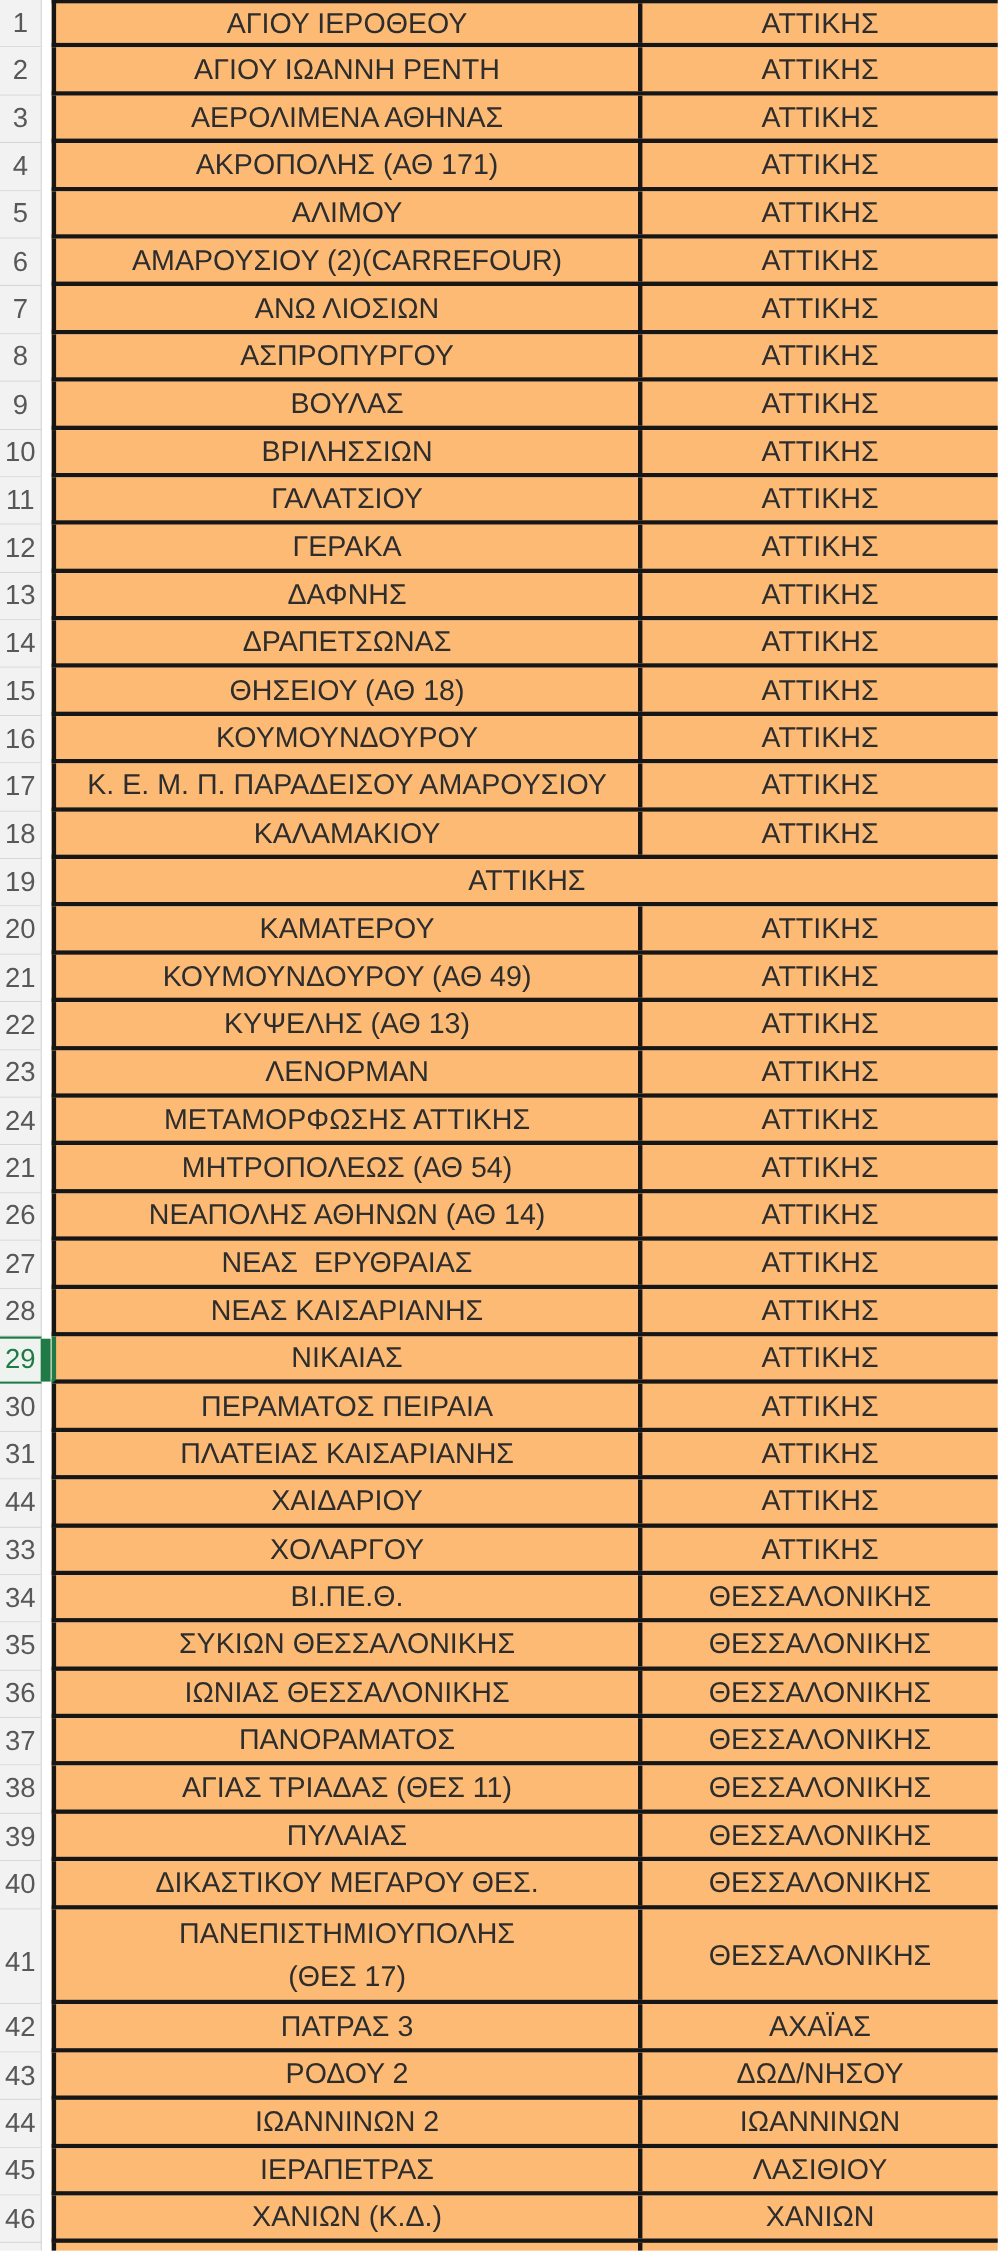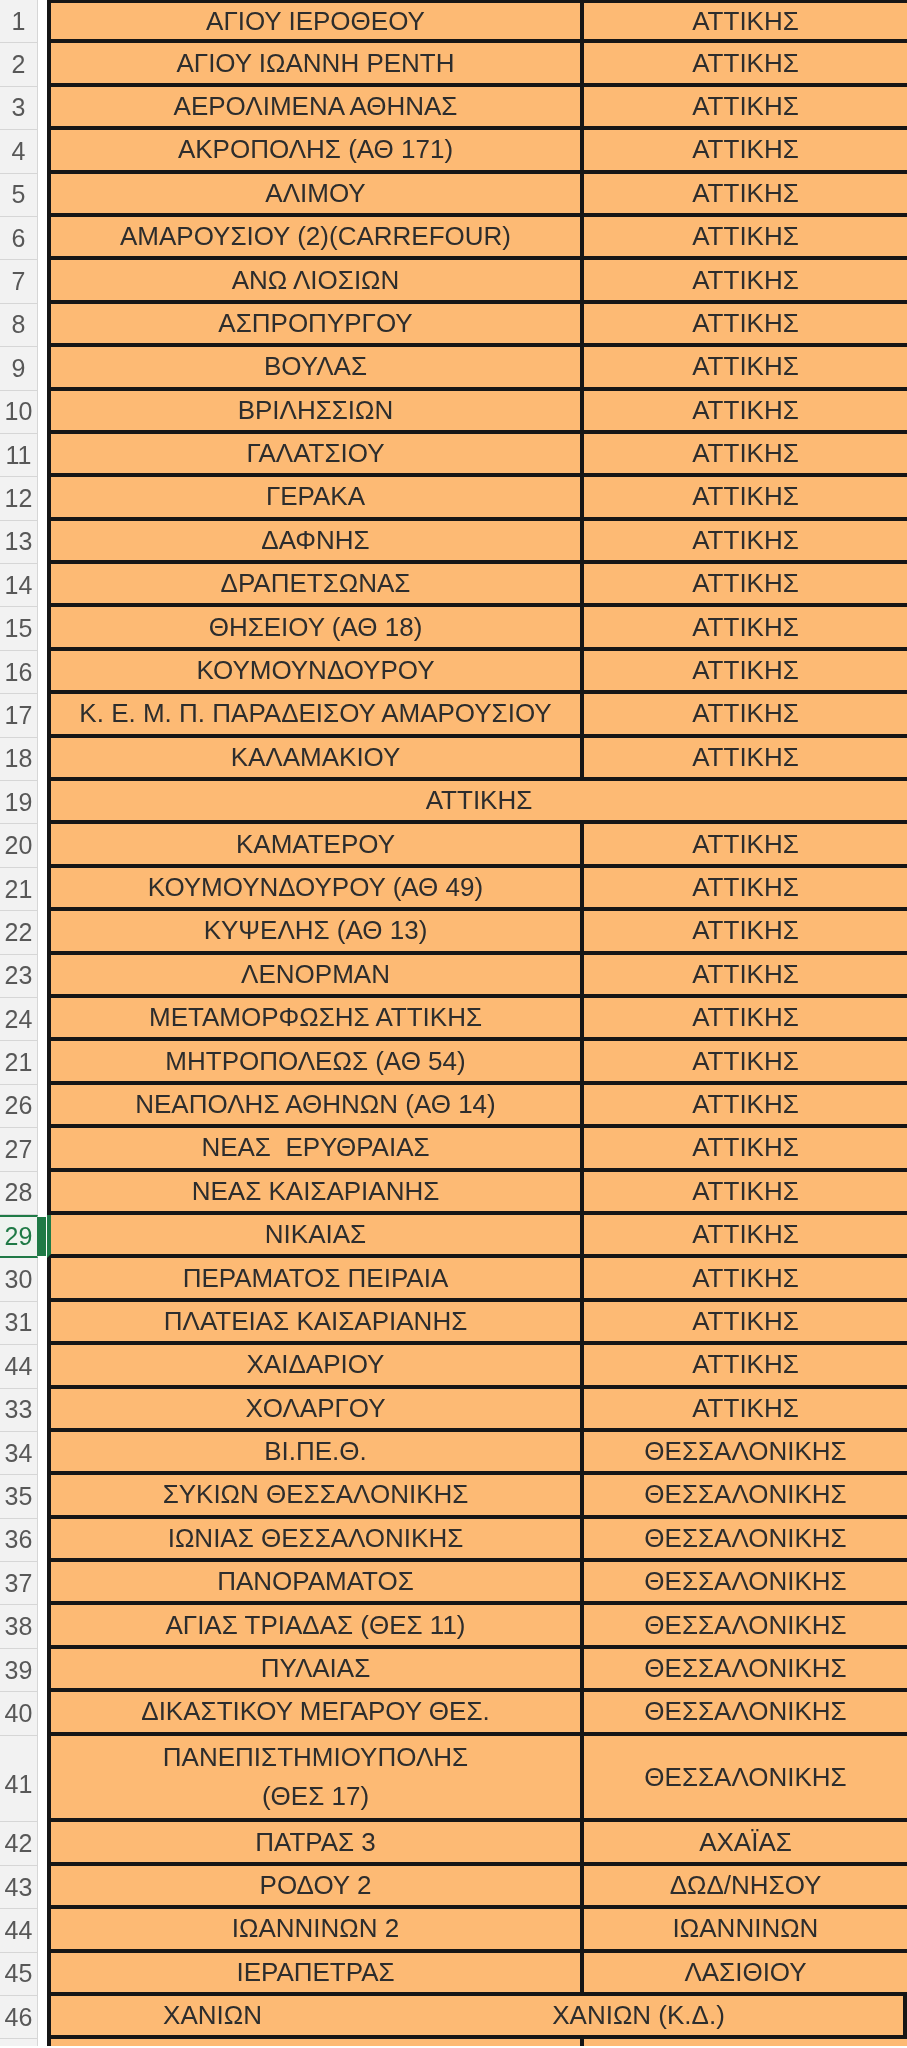--- a/index.html
+++ b/index.html
@@ -554,24 +554,24 @@
             <div class="nameline">ΙΕΡΑΠΕΤΡΑΣ</div>
           </div>
       <div class="cell cell-region">ΛΑΣΙΘΙΟΥ</div>
     </div>
   </div>
       <div class="row">
     <div class="rowhead">
       <span class="rowhead-num">46</span>
     </div>
     <div class="cells">
+      <div class="cell cell-name">
+            <div class="nameline">ΧΑΝΙΩΝ (Κ.Δ.)</div>
+          </div>
       <div class="cell cell-region">ΧΑΝΙΩΝ</div>
-      <div class="cell cell-name">
-            <div class="nameline">ΧΑΝΙΩΝ (Κ.Δ.)</div>
-          </div>
     </div>
   </div>
     </div>
   <div class="row sliver">
     <div class="rowhead"></div>
     <div class="cells">
       <div class="cell cell-name"></div>
       <div class="cell cell-region"></div>
     </div>
   </div>

